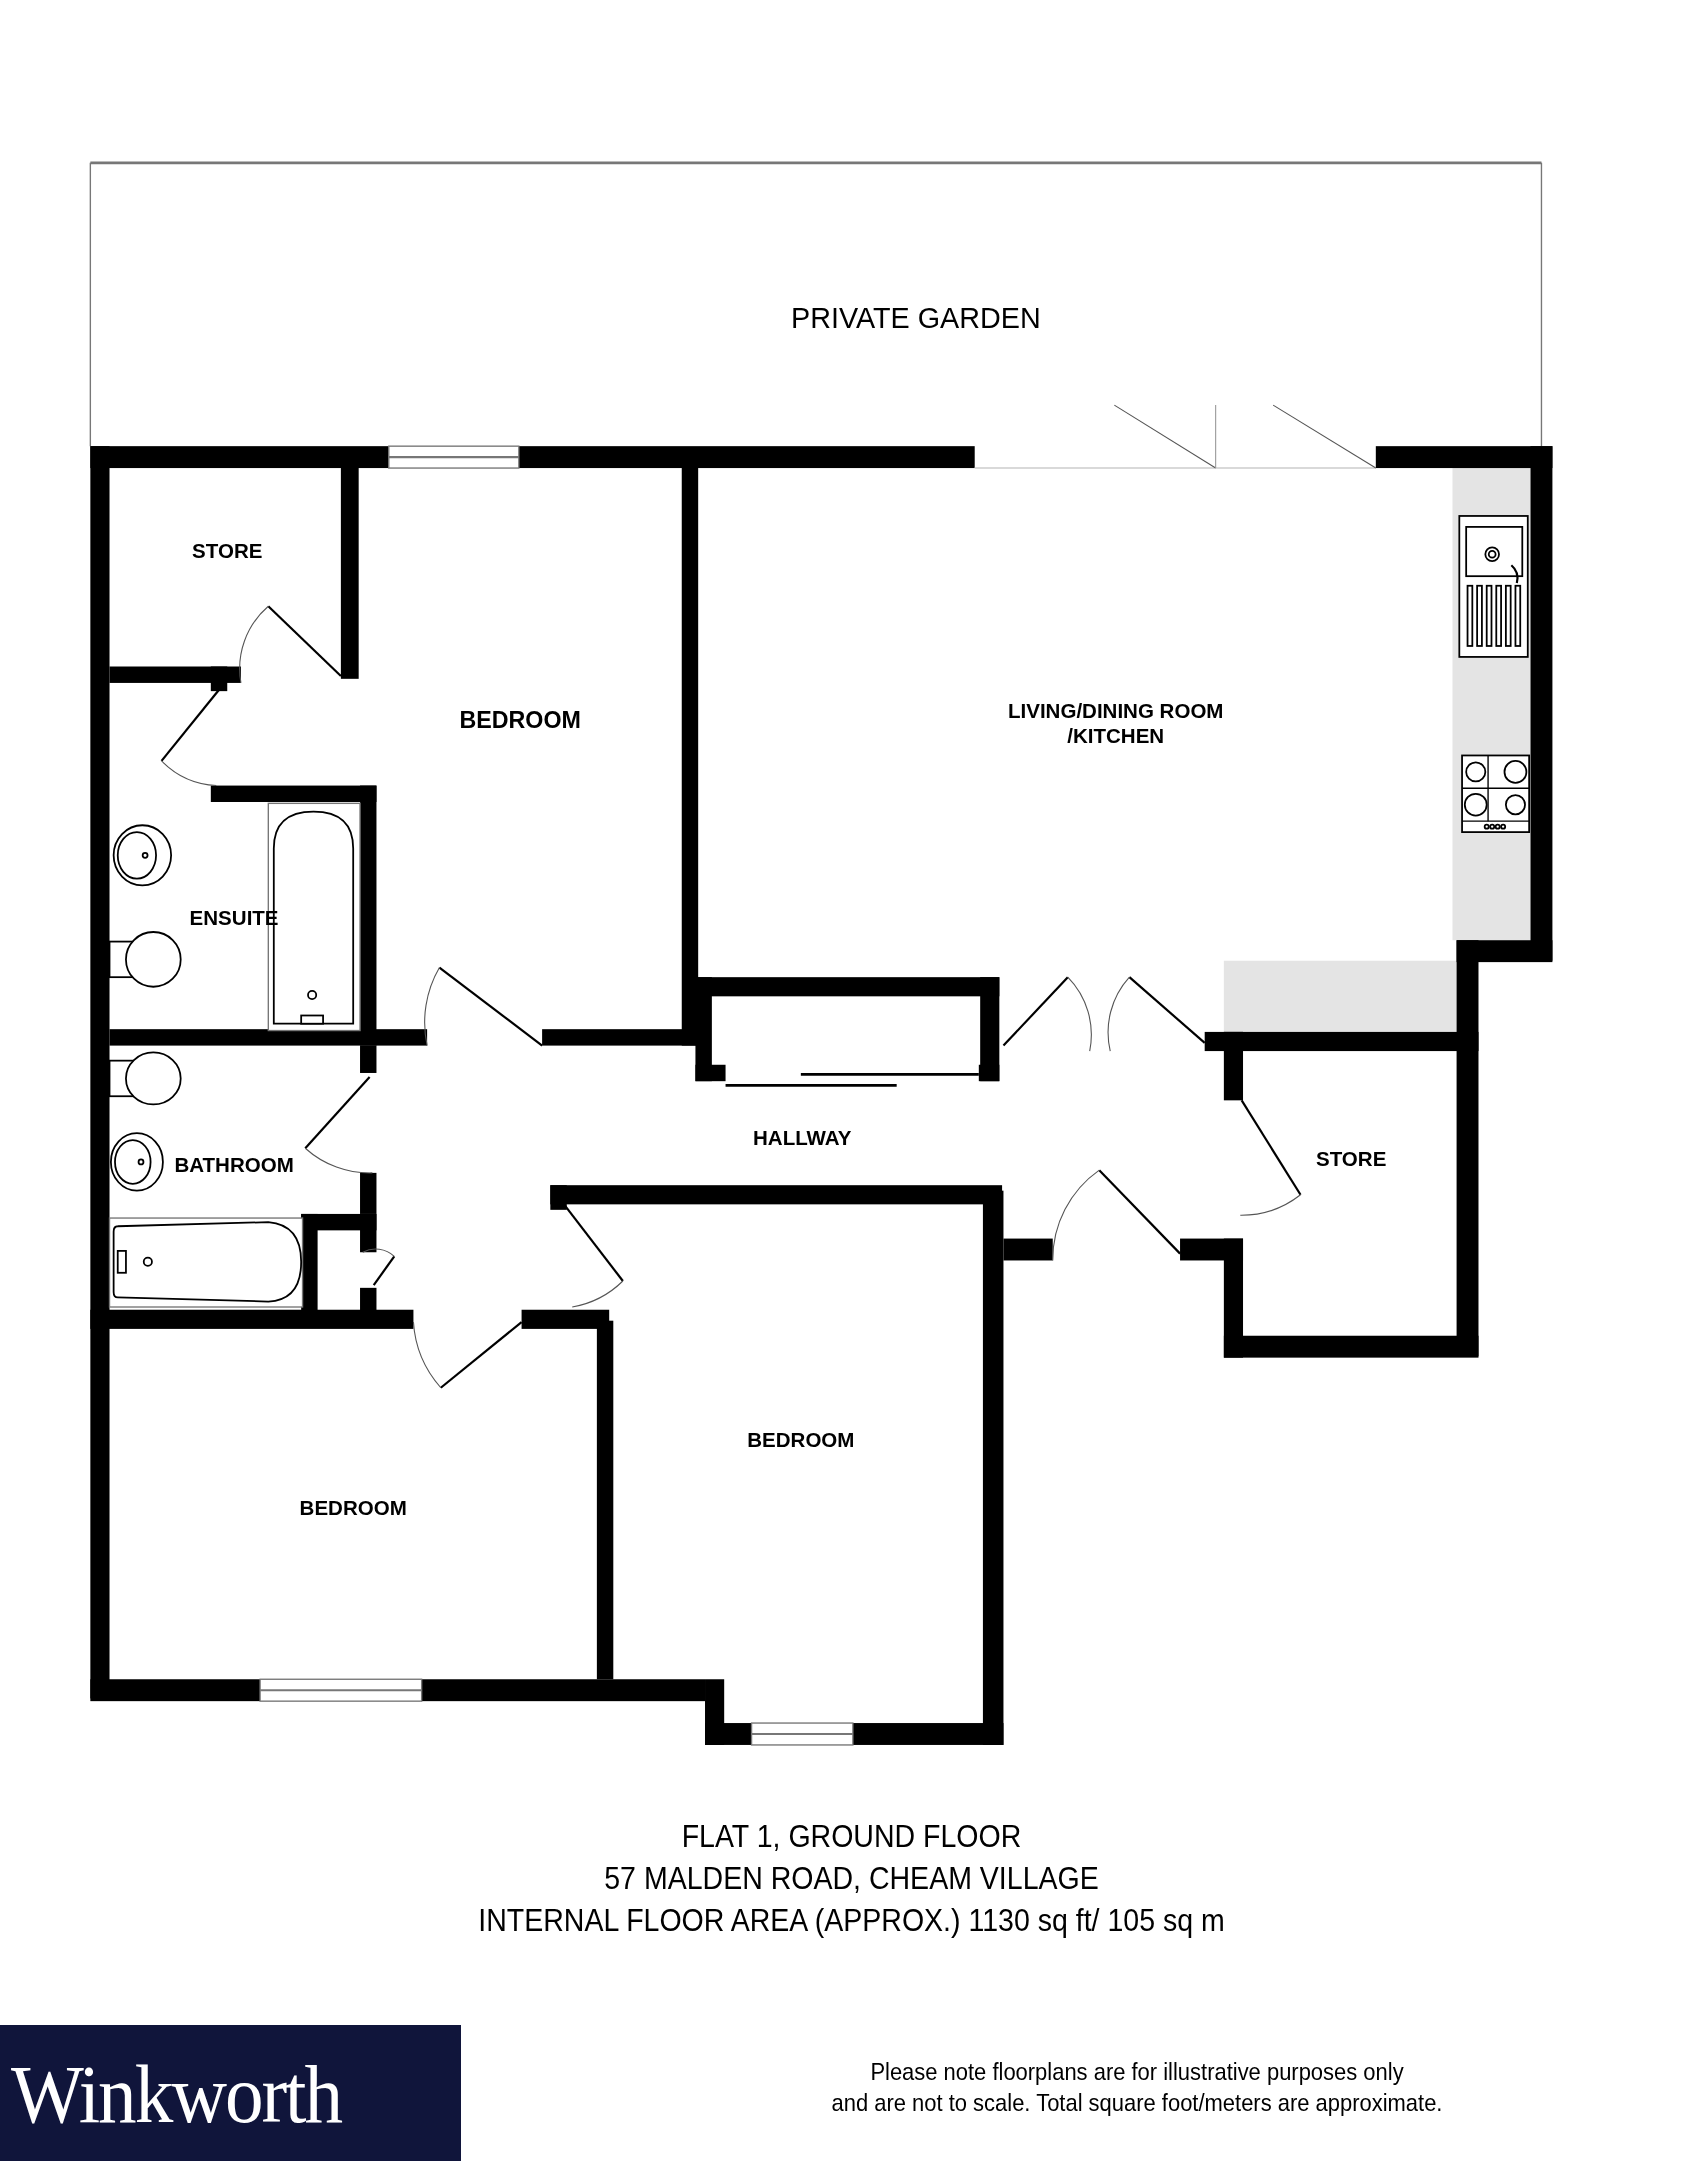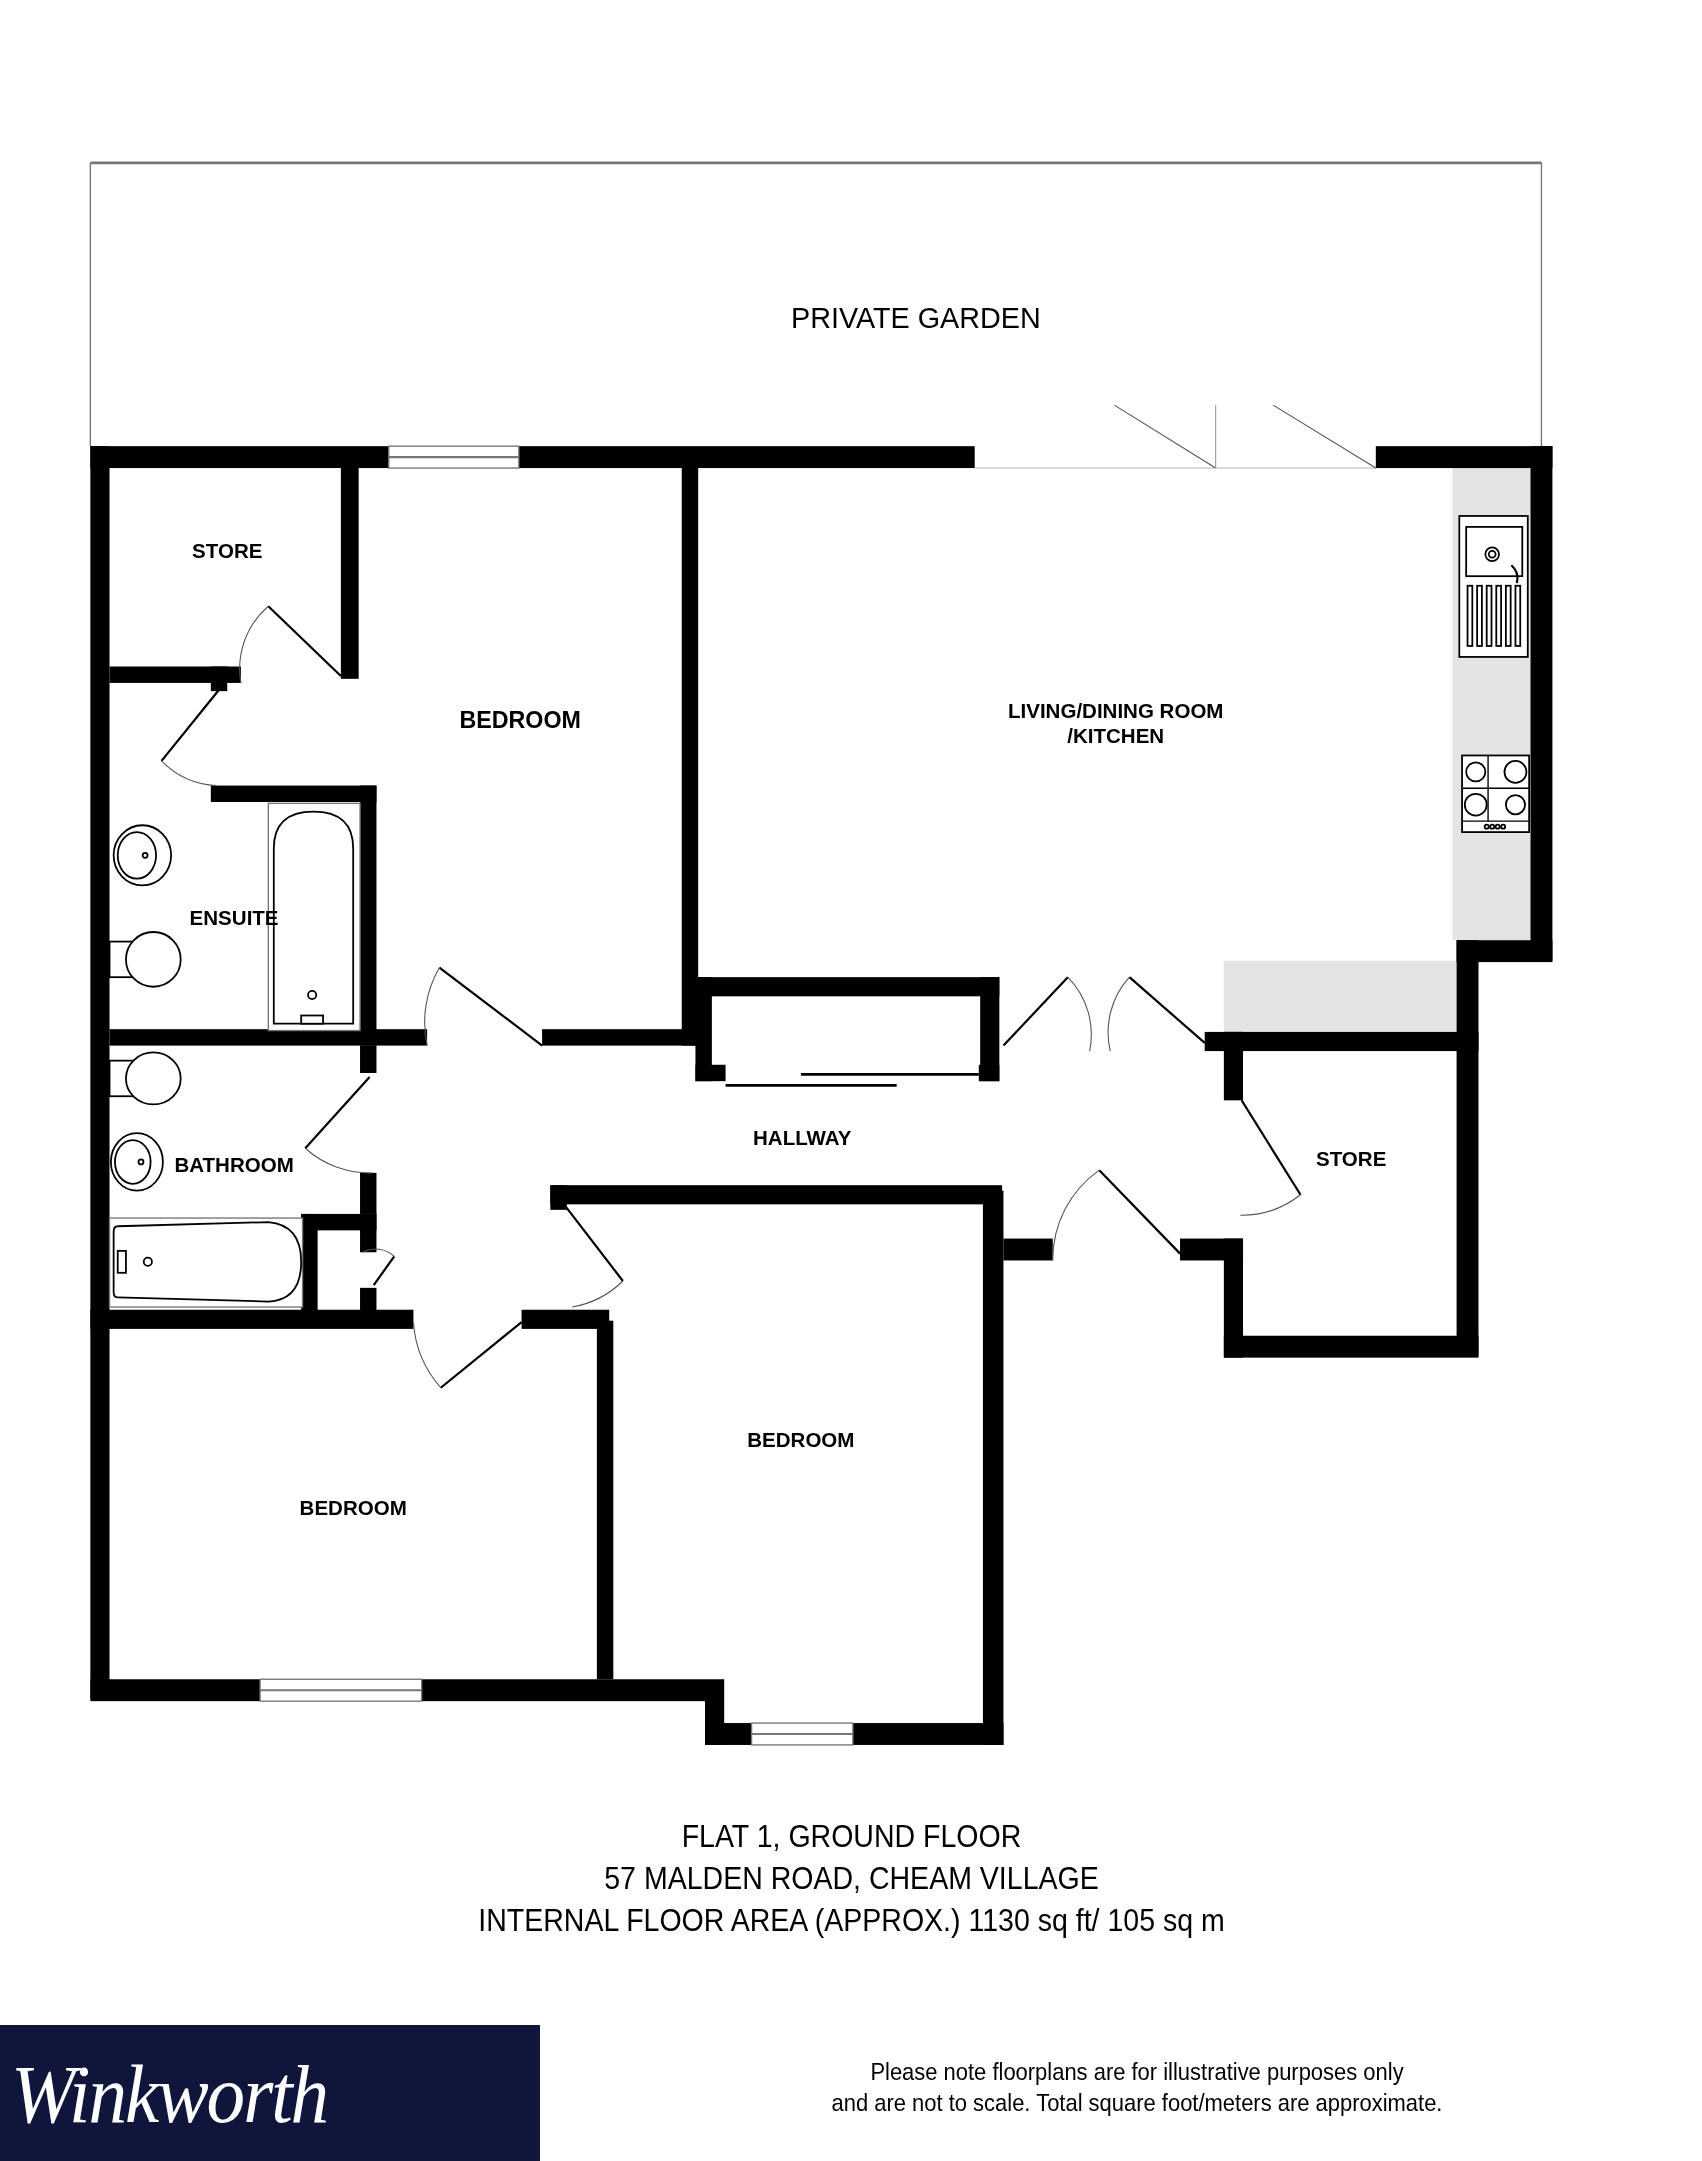--- a/index.html
+++ b/index.html
@@ -9,21 +9,21 @@
   .wall { fill: #000000; }
   .thin { stroke: #000; stroke-width: 1.6; fill: none; }
   .arc { stroke: #555; stroke-width: 0.8; fill: none; }
   .fixture { stroke: #000; stroke-width: 1.3; fill: #fff; }
   .room-label { font-family: "Liberation Sans", sans-serif; font-weight: bold; font-size: 17px; fill: #000; text-anchor: middle; }
   .room-label-sm { font-family: "Liberation Sans", sans-serif; font-weight: bold; font-size: 15px; fill: #000; text-anchor: middle; }
   .garden-label { font-family: "Liberation Sans", sans-serif; font-size: 21px; fill: #000; text-anchor: middle; }
   .caption { position: absolute; left: 0; width: 1703px; text-align: center; font-size: 31px; color: #000;
              line-height: 42px; top: 1816px; transform: scaleX(0.92); }
   .caption div { white-space: nowrap; }
-  .brand-box { position: absolute; left: 0; top: 2025px; width: 540px; height: 136px; background: #10153b; font-style: italic; }
+  .brand-box { position: absolute; left: 0; top: 2025px; width: 461px; height: 136px; background: #10153b; }
   .brand-name { position: absolute; left: 11px; top: 21px; color: #ffffff; font-family: "Liberation Serif", serif;
                 font-size: 83px; letter-spacing: -2.2px; transform: scaleX(0.93); transform-origin: left top; }
   .disclaimer { position: absolute; left: 738px; top: 2056px; width: 798px; text-align: center; font-size: 24.4px;
                 line-height: 31px; color: #000; transform: scaleX(0.9); }
 </style>
 </head>
 <body>
 
 <svg id="plan" viewBox="0 0 1244 1579" preserveAspectRatio="none" xmlns="http://www.w3.org/2000/svg">
 

